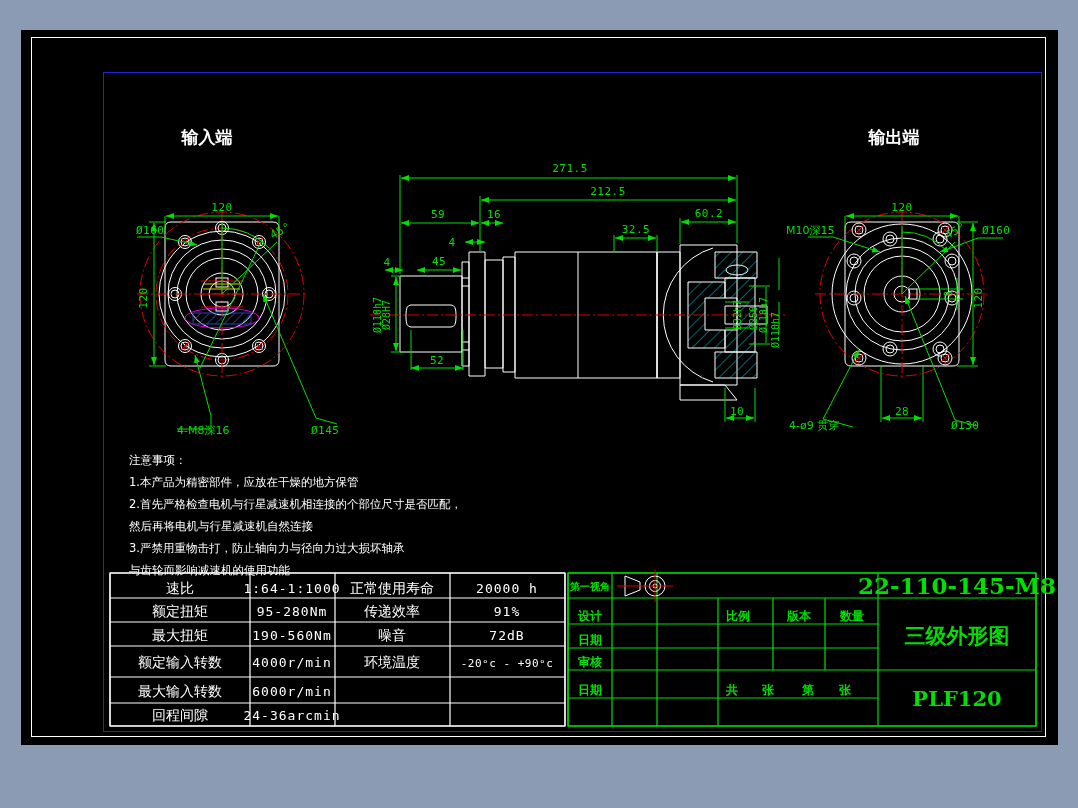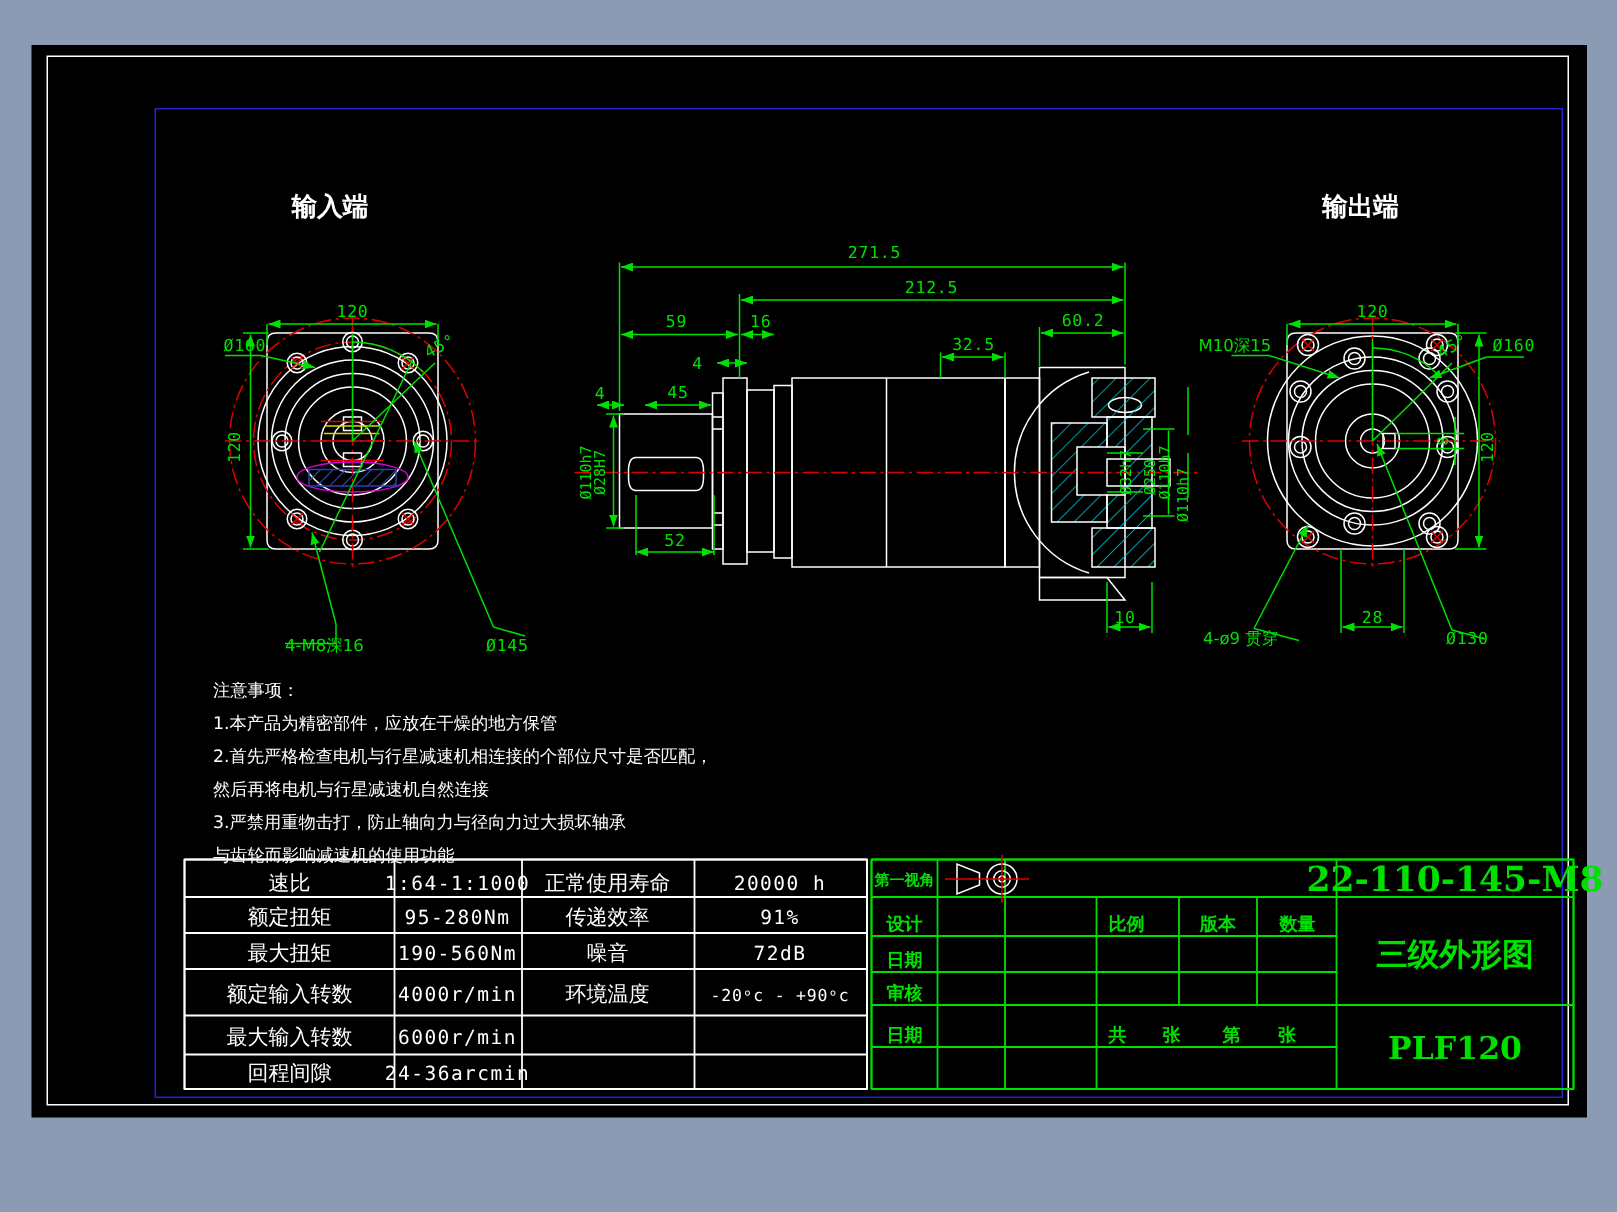--- a/index.html
+++ b/index.html
@@ -13,21 +13,21 @@
     background:#000;
   }
   #outerframe{
     position:absolute;left:10px;top:7px;width:1015px;height:700px;
     border:1.5px solid #ffffff;box-sizing:border-box;
   }
   #innerframe{
     position:absolute;left:82px;top:42px;width:939px;height:660px;
     border:1.5px solid #2222dd;box-sizing:border-box;
   }
-  .svgwrap{position:absolute;left:17px;top:0;width:1037px;height:715px;}
+  .svgwrap{position:absolute;left:4px;top:0;width:1037px;height:715px;}
   svg{display:block;}
 
   
   .cn-title{
     font-family:"DejaVu Sans","Liberation Sans",sans-serif;
     font-size:17px;font-weight:bold;fill:#ffffff;
   }
   .note{
     font-family:"DejaVu Sans","Liberation Sans",sans-serif;
     font-size:11.5px;fill:#ffffff;

